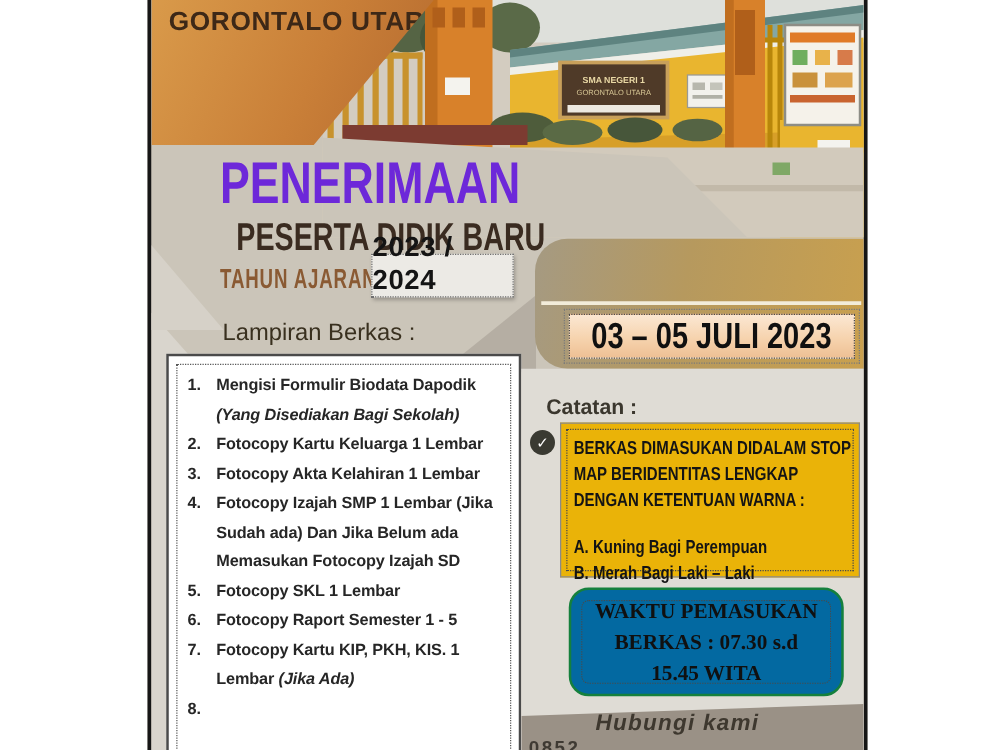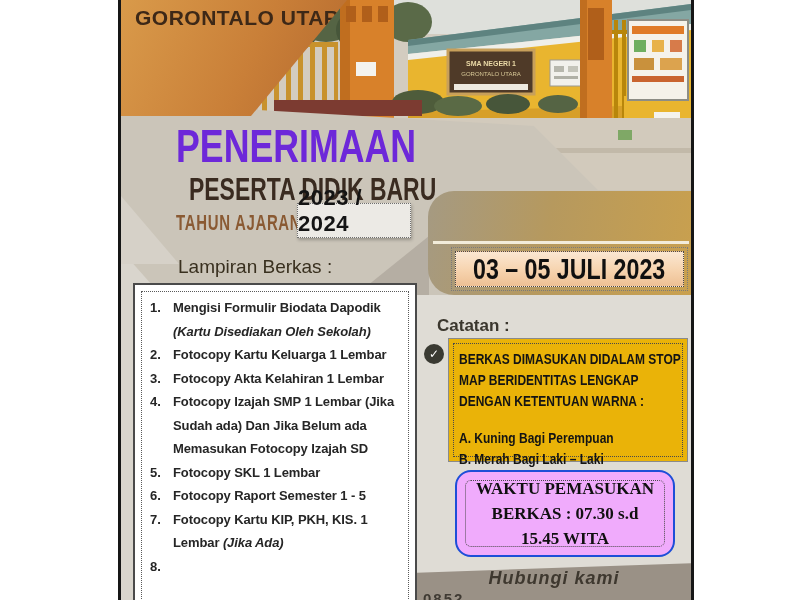--- a/index.html
+++ b/index.html
@@ -99,33 +99,33 @@
   .note-box {
     left:327px; top:338px; width:240px; height:124px; background:#eab308;
     border:1px solid #8a8a8a; padding:4px;
   }
   .note-inner { border:1px dotted #4a4a4a; height:100%; padding:4px 0 0 5px; }
   .note-line { font-size:15px; font-weight:700; color:#141414; line-height:21px;
     transform:scaleX(.8); transform-origin:0 50%; white-space:nowrap; }
   .note-line.blank { height:16px; }
 
   .time-box {
-    left:334px; top:470px; width:220px; height:87px; background:#f0abfc;
-    border:2px solid #1d4ed8; border-radius:16px; padding:8px 8px;
+    left:334px; top:470px; width:220px; height:87px; background:#0369a1;
+    border:2px solid #15803d; border-radius:16px; padding:8px 8px;
   }
   .time-inner { border:1px dotted #4a4a4a; border-radius:6px; height:100%;
     display:flex; flex-direction:column; align-items:center; justify-content:center; }
   .time-line { font-family:"Liberation Serif","DejaVu Serif",serif; font-size:17px;
     font-weight:700; color:#101010; line-height:25px; text-align:center; }
 
   .contact-band {
     left:296px; top:560px; width:274px; height:40px; background:#9a9186;
     clip-path:polygon(0 32%, 100% 8%, 100% 100%, 0 100%);
   }
-  .contact-heading { left:296px; top:568px; width:274px; text-align:center;
+  .contact-heading { left:284px; top:568px; width:274px; text-align:center;
     font-size:18px; font-weight:700; font-style:italic; color:#3e382f; letter-spacing:1px; }
   .contact-partial { left:302px; top:590px; font-size:15px; font-weight:700;
     color:#3f3a33; letter-spacing:2px; white-space:nowrap; }
 </style>
 </head>
 <body>
 
 <div class="stage">
   <div class="poster">
 
@@ -228,21 +228,21 @@
       <div class="subtitle"><span class="cond sx68">TAHUN AJARAN</span></div>
     </div>
     <div class="abs year-badge">
       <span>2023 / 2024</span>
     </div>
 
     <div class="abs lampiran-heading">Lampiran Berkas :</div>
     <div class="abs list-box">
       <div class="list-inner">
         <ul class="lampiran-list">
-            <li><span class="num">1.</span><span>Mengisi Formulir Biodata Dapodik </span><span class="it">(Kartu Disediakan Oleh Sekolah)</span></li>
+            <li><span class="num">1.</span><span>Mengisi Formulir Biodata Dapodik </span><span class="it">(Yang Disediakan Bagi Sekolah)</span></li>
             <li><span class="num">2.</span><span>Fotocopy Kartu Keluarga 1 Lembar</span></li>
             <li><span class="num">3.</span><span>Fotocopy Akta Kelahiran 1 Lembar</span></li>
             <li><span class="num">4.</span><span>Fotocopy Izajah SMP 1 Lembar (Jika Sudah ada) Dan Jika Belum ada Memasukan Fotocopy Izajah SD</span></li>
             <li><span class="num">5.</span><span>Fotocopy SKL  1 Lembar</span></li>
             <li><span class="num">6.</span><span>Fotocopy Raport  Semester  1 - 5</span></li>
             <li><span class="num">7.</span><span>Fotocopy Kartu KIP, PKH, KIS.  1 Lembar </span><span class="it">(Jika Ada)</span></li>
             <li><span class="num">8.</span></li>
           </ul>
       </div>
     </div>

